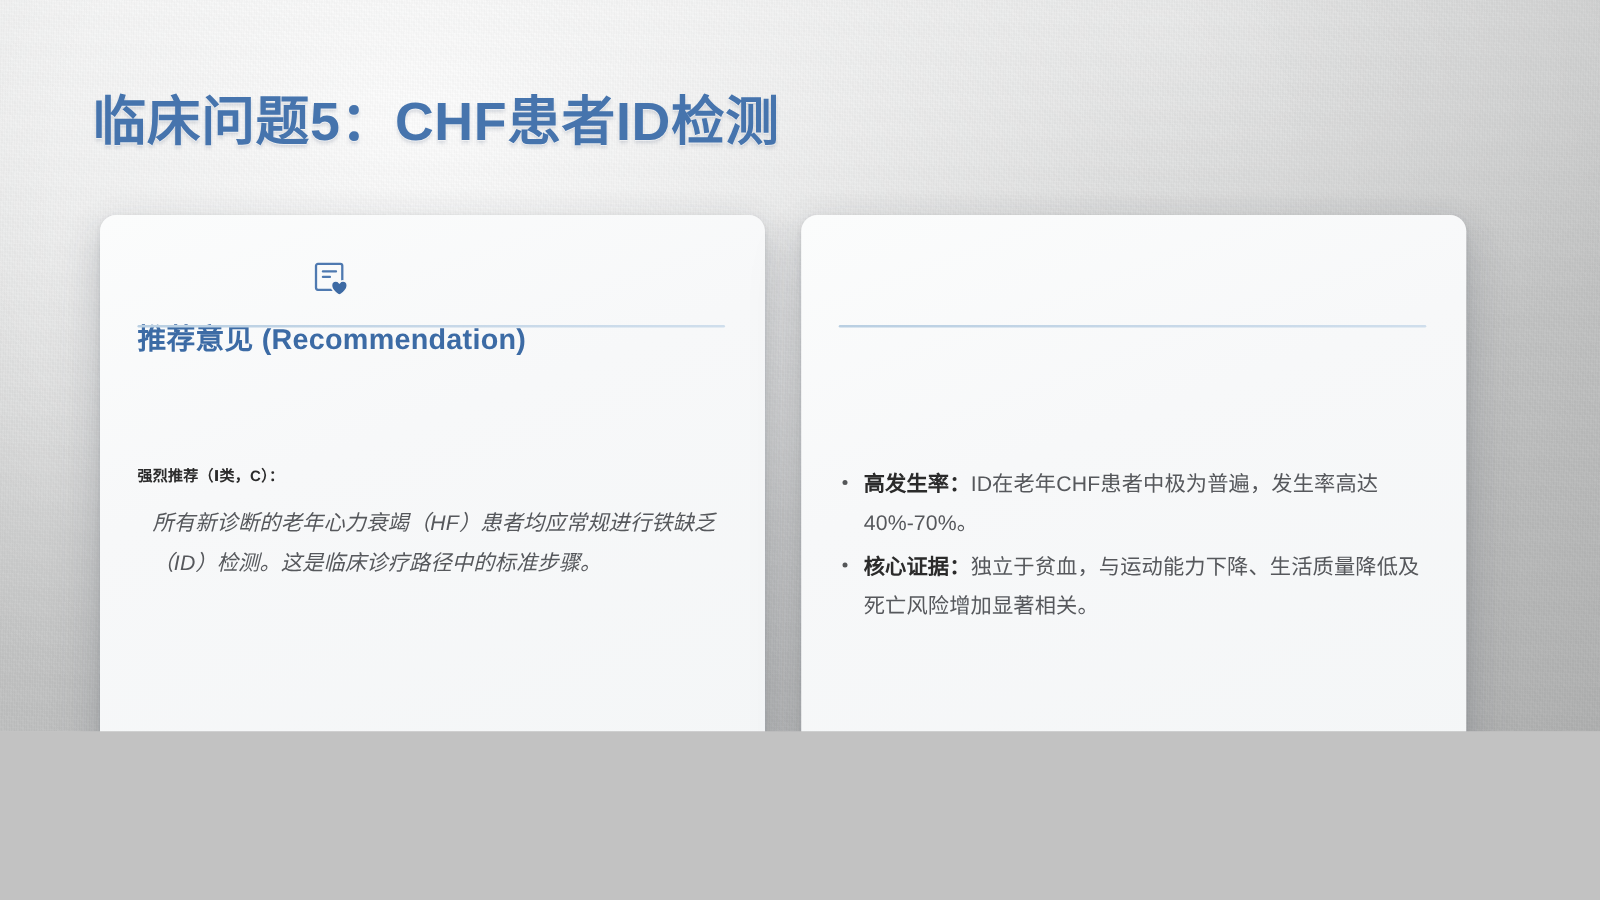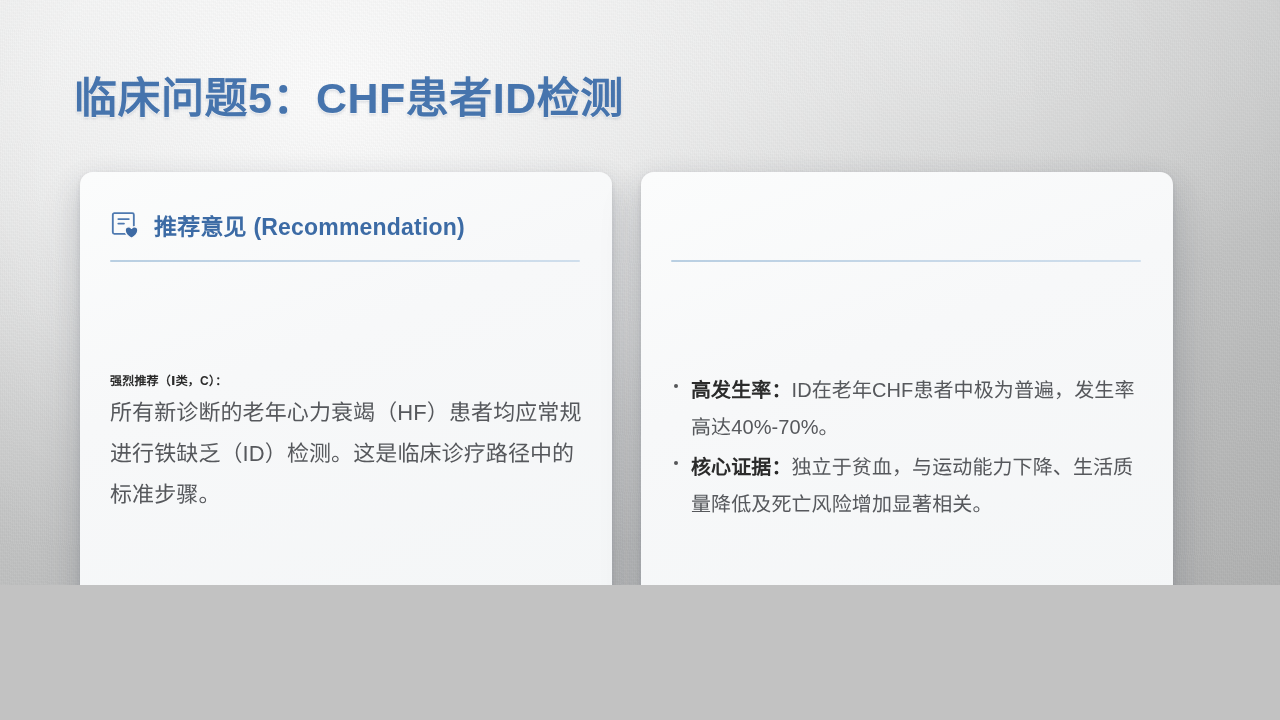--- a/index.html
+++ b/index.html
@@ -78,20 +78,21 @@
   #card-evidence       { left: 641px; }
 
   .card-header {
     position: absolute;
     left: 30px;
     top: 36px;
     display: flex;
     align-items: center;
     gap: 13px;
     height: 34px;
+    flex-direction: column;
   }
   .card-header-title {
     font-size: 23px;
     font-weight: bold;
     color: #3c6ba5;
     letter-spacing: .2px;
     white-space: nowrap;
   }
   .header-rule {
     position: absolute;
@@ -130,36 +131,37 @@
   }
   .rec-lead {
     font-size: 12px;
     font-weight: bold;
     color: #2b2b2b;
     line-height: 1.6;
     margin: 0 0 2px 0;
     letter-spacing: .2px;
   }
   .rec-para {
-    font-size: 22px;
+    font-size: 17px;
     color: #56585c;
     line-height: 1.85;
-    margin: 0;
+    margin: 12px;
     letter-spacing: .1px;
+    font-style: italic;
   }
 
   ul.evi-list {
     list-style: none;
     margin: 0;
     padding: 0;
   }
   ul.evi-list > li {
     position: relative;
     padding-left: 20px;
-    font-size: 20px;
+    font-size: 17px;
     color: #56585c;
     line-height: 1.85;
     margin-bottom: 3px;
     letter-spacing: .1px;
   }
   ul.evi-list > li .bullet {
     position: absolute;
     left: 3px;
     top: 12px;
     width: 4px;

